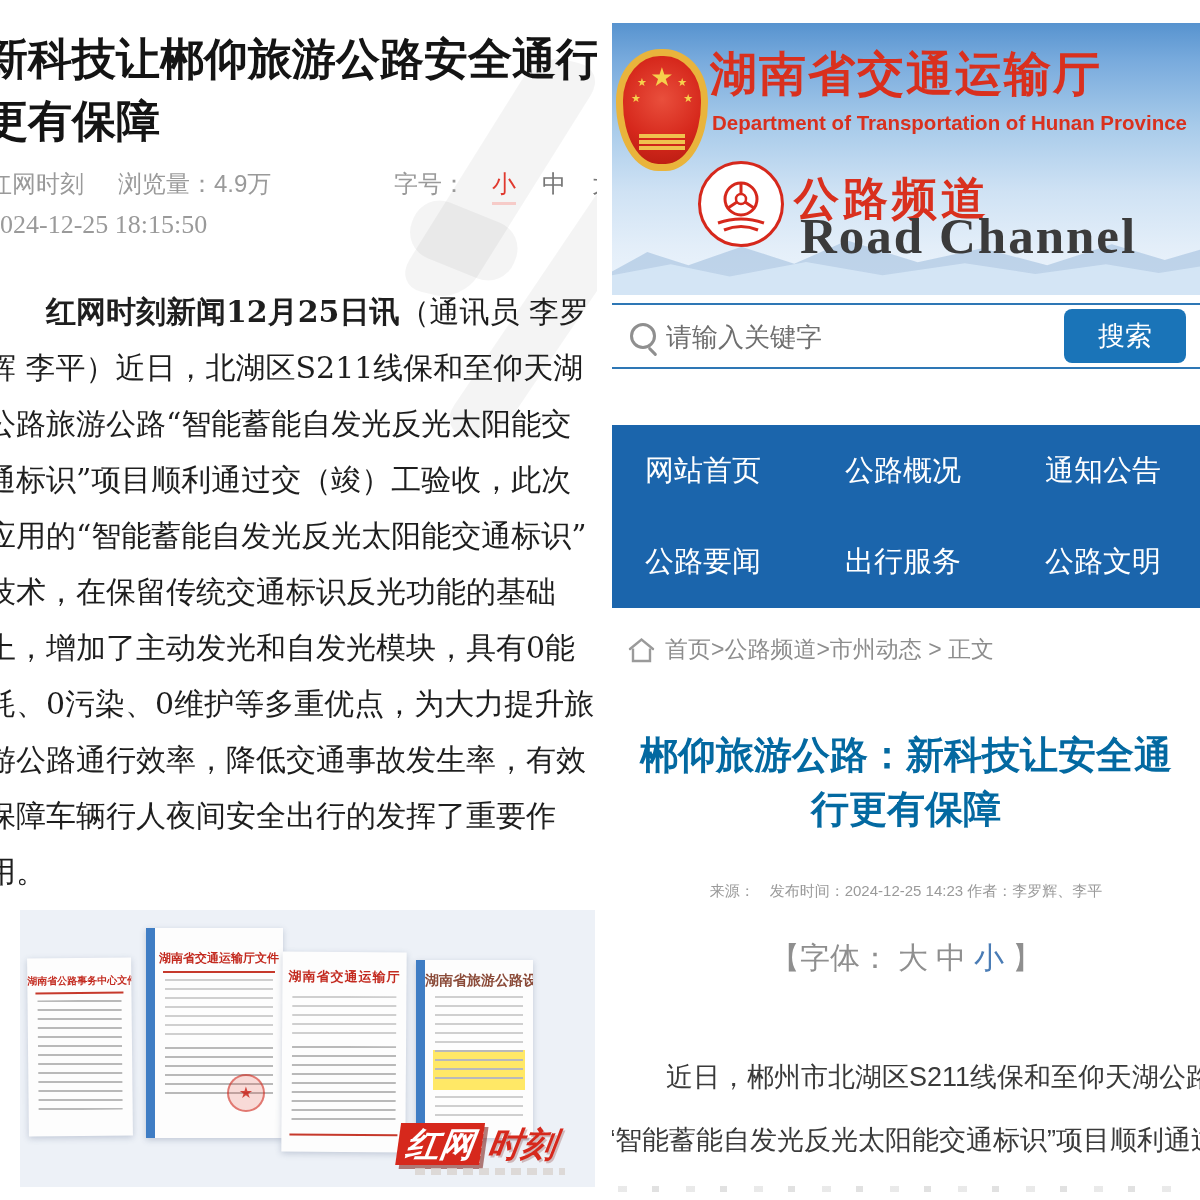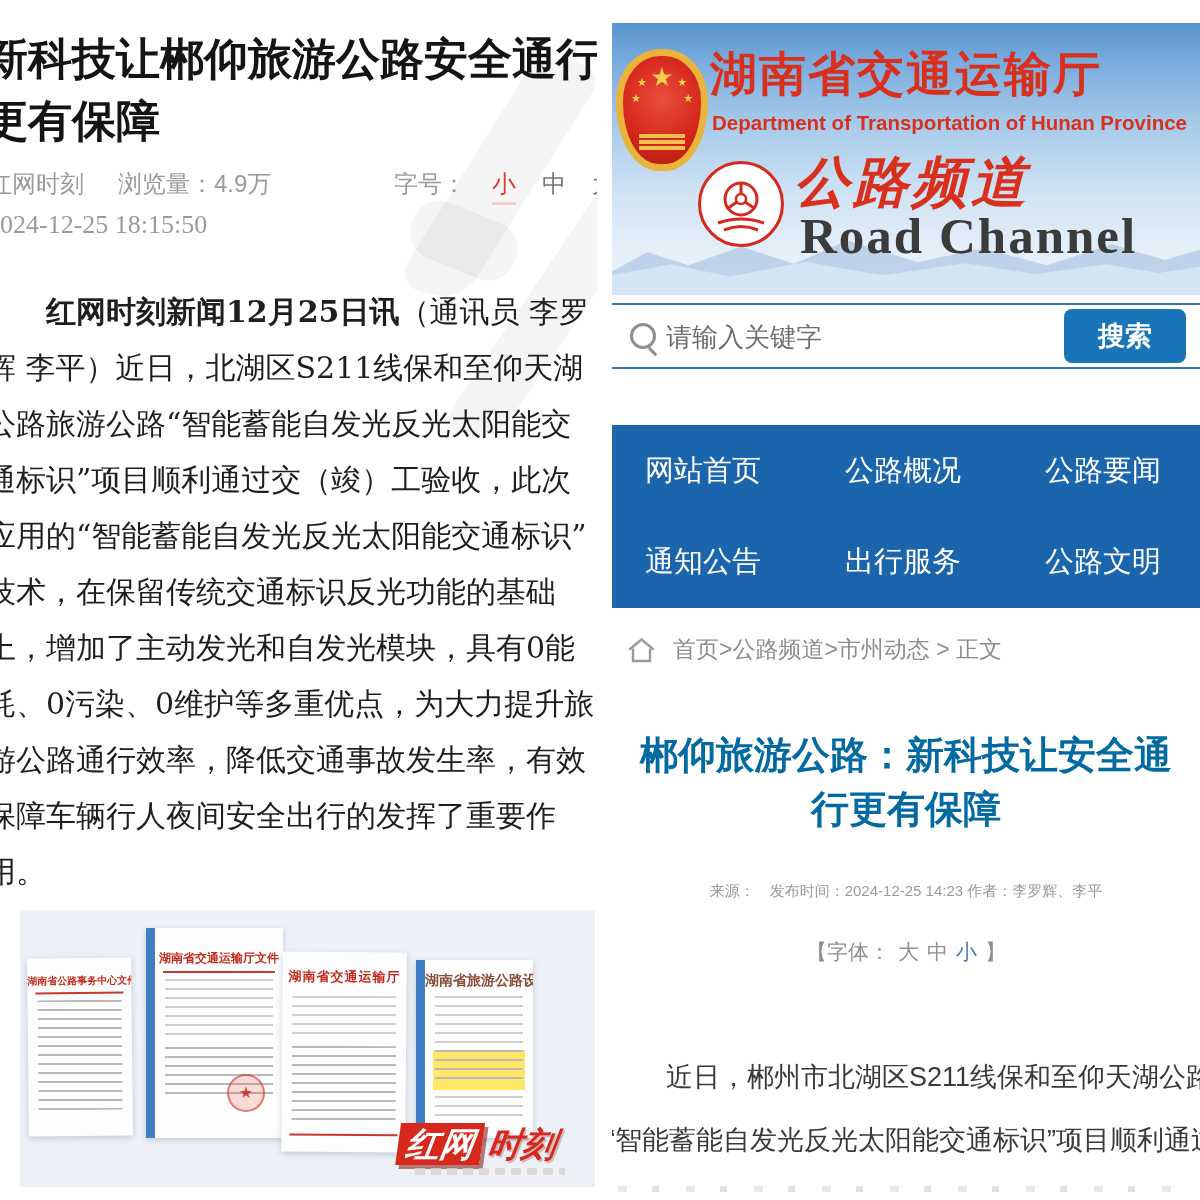--- a/index.html
+++ b/index.html
@@ -73,47 +73,47 @@
   .emblem .star-big{position:absolute;left:50%;top:8px;transform:translateX(-50%);color:#f6d04c;font-size:26px;line-height:26px;}
   .emblem .star-s{position:absolute;color:#f6d04c;font-size:11px;}
   .emblem .gate{position:absolute;left:50%;bottom:14px;transform:translateX(-50%);width:46px;height:16px;
     background:linear-gradient(180deg,#f0c14e 0 4px,transparent 4px 6px,#f0c14e 6px 10px,transparent 10px 12px,#f0c14e 12px 16px);}
   .org-title{position:absolute;left:98px;top:20px;font-size:47px;font-weight:800;color:#d9301e;
     letter-spacing:2px;white-space:nowrap;}
   .org-sub{position:absolute;left:100px;top:88px;font-size:20.5px;font-weight:700;color:#d9301e;white-space:nowrap;}
 
   .wheel{position:absolute;left:86px;top:138px;width:86px;height:86px;border-radius:50%;background:#fff;
     border:3px solid #d6281c;box-sizing:border-box;display:flex;align-items:center;justify-content:center;}
-  .channel-title{position:absolute;left:182px;top:123px;font-size:55px;font-weight:800;color:#d9301e;
-    letter-spacing:4px;white-space:nowrap;font-style:italic;}
+  .channel-title{position:absolute;left:182px;top:146px;font-size:45px;font-weight:800;color:#d9301e;
+    letter-spacing:4px;white-space:nowrap;}
   .channel-sub{position:absolute;left:188px;top:184px;font-size:51px;font-weight:600;color:#3b3b3b;
     letter-spacing:2px;white-space:nowrap;font-family:Liberation Serif, serif;}
 
   .search-row{position:absolute;left:0;top:303px;width:588px;height:66px;background:#fff;
     border-top:2px solid #2e77b5;border-bottom:2px solid #2e77b5;box-sizing:border-box;}
   .mag{position:absolute;left:18px;top:18px;width:20px;height:20px;border:3px solid #8f8f8f;border-radius:50%;}
   .mag::after{content:"";position:absolute;left:18px;top:20px;width:3px;height:11px;background:#8f8f8f;
     transform:rotate(-45deg);border-radius:2px;}
   .search-input{position:absolute;left:52px;top:8px;width:380px;height:46px;border:none;outline:none;
     font-size:26px;color:#333;font-family:"Liberation Sans",sans-serif;background:transparent;}
   .search-input::placeholder{color:#6f6f6f;}
   .search-button{position:absolute;right:14px;top:4px;width:122px;height:54px;background:#1a74b8;border:none;
-    border-radius:8px;color:#fff;font-size:27px;font-weight:700;font-family:"Liberation Sans",sans-serif;}
+    border-radius:8px;color:#fff;font-size:27px;font-weight:400;font-family:"Liberation Sans",sans-serif;}
 
   .main-nav{position:absolute;left:0;top:425px;width:692px;height:183px;background:#1b65ac;
     display:grid;grid-template-columns:200px 200px 178px;grid-template-rows:1fr 1fr;align-items:center;}
   .nav-item{color:#fff;font-size:29px;padding-left:33px;white-space:nowrap;cursor:pointer;}
 
-  .breadcrumb{position:absolute;left:16px;top:634px;display:flex;align-items:center;gap:18px;
+  .breadcrumb{position:absolute;left:16px;top:634px;display:flex;align-items:center;gap:10px;
     font-size:23px;color:#8d8d8d;white-space:nowrap;}
 
   .r-title{position:absolute;left:0;top:728px;width:588px;text-align:center;font-size:38px;line-height:54px;
     font-weight:800;color:#0369a1;}
   .r-meta{position:absolute;left:0;top:882px;width:588px;text-align:center;font-size:15px;color:#9a9a9a;white-space:nowrap;}
-  .r-fontbar{position:absolute;left:0;top:938px;width:588px;text-align:center;font-size:21px;color:#8f8f8f;}
+  .r-fontbar{position:absolute;left:0;top:938px;width:588px;text-align:center;font-size:30px;color:#8f8f8f;}
   .r-fontbar span{margin:0 4px;}
   .r-font-small{color:#4a7cb5;}
 
   .r-body{position:absolute;left:0;top:1046px;width:588px;font-size:27px;line-height:63px;color:#3a3a3a;}
   .r-body .ln1{text-indent:2em;white-space:nowrap;}
   .r-body .ln2{margin-left:-6px;white-space:nowrap;}
   .cropped-line{position:absolute;left:6px;top:1186px;width:560px;height:6px;opacity:.45;
     background:repeating-linear-gradient(90deg,#cfcfcf 0 9px,transparent 9px 34px,#bdbdbd 34px 41px,transparent 41px 68px);}
 </style>
 </head>
@@ -231,22 +231,22 @@
 
   <div class="search-row">
     <span class="mag"></span>
     <input class="search-input" type="text" placeholder="请输入关键字" style="">
     <button class="search-button">搜索</button>
   </div>
 
   <div class="main-nav">
     <div class="nav-item">网站首页</div>
     <div class="nav-item">公路概况</div>
+    <div class="nav-item">通知公告</div>
     <div class="nav-item">公路要闻</div>
-    <div class="nav-item">通知公告</div>
     <div class="nav-item">出行服务</div>
     <div class="nav-item">公路文明</div>
   </div>
 
   <div class="breadcrumb">
     <svg width="27" height="26" viewBox="0 0 27 26">
       <path d="M2 12 L13.5 2.5 L25 12" fill="none" stroke="#9a9a9a" stroke-width="2.4" stroke-linecap="round"></path>
       <path d="M5 11.5 V24 H22 V11.5" fill="none" stroke="#9a9a9a" stroke-width="2.4"></path>
     </svg>
     <span>首页&gt;公路频道&gt;市州动态 &gt; 正文</span>

